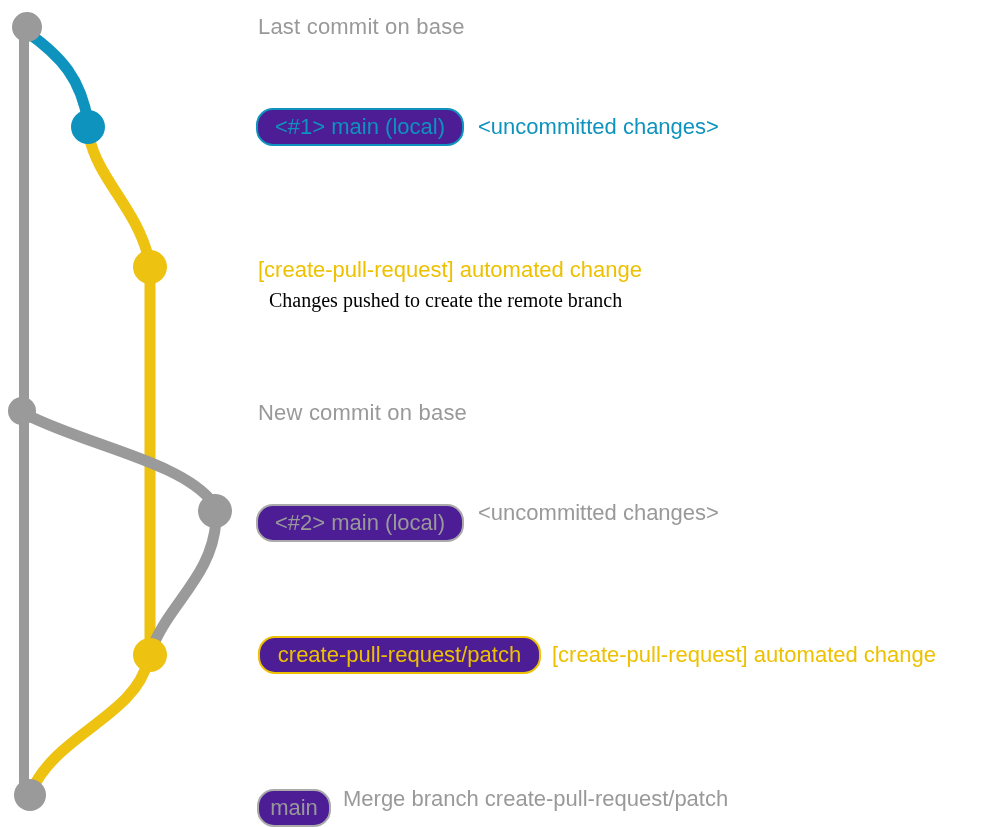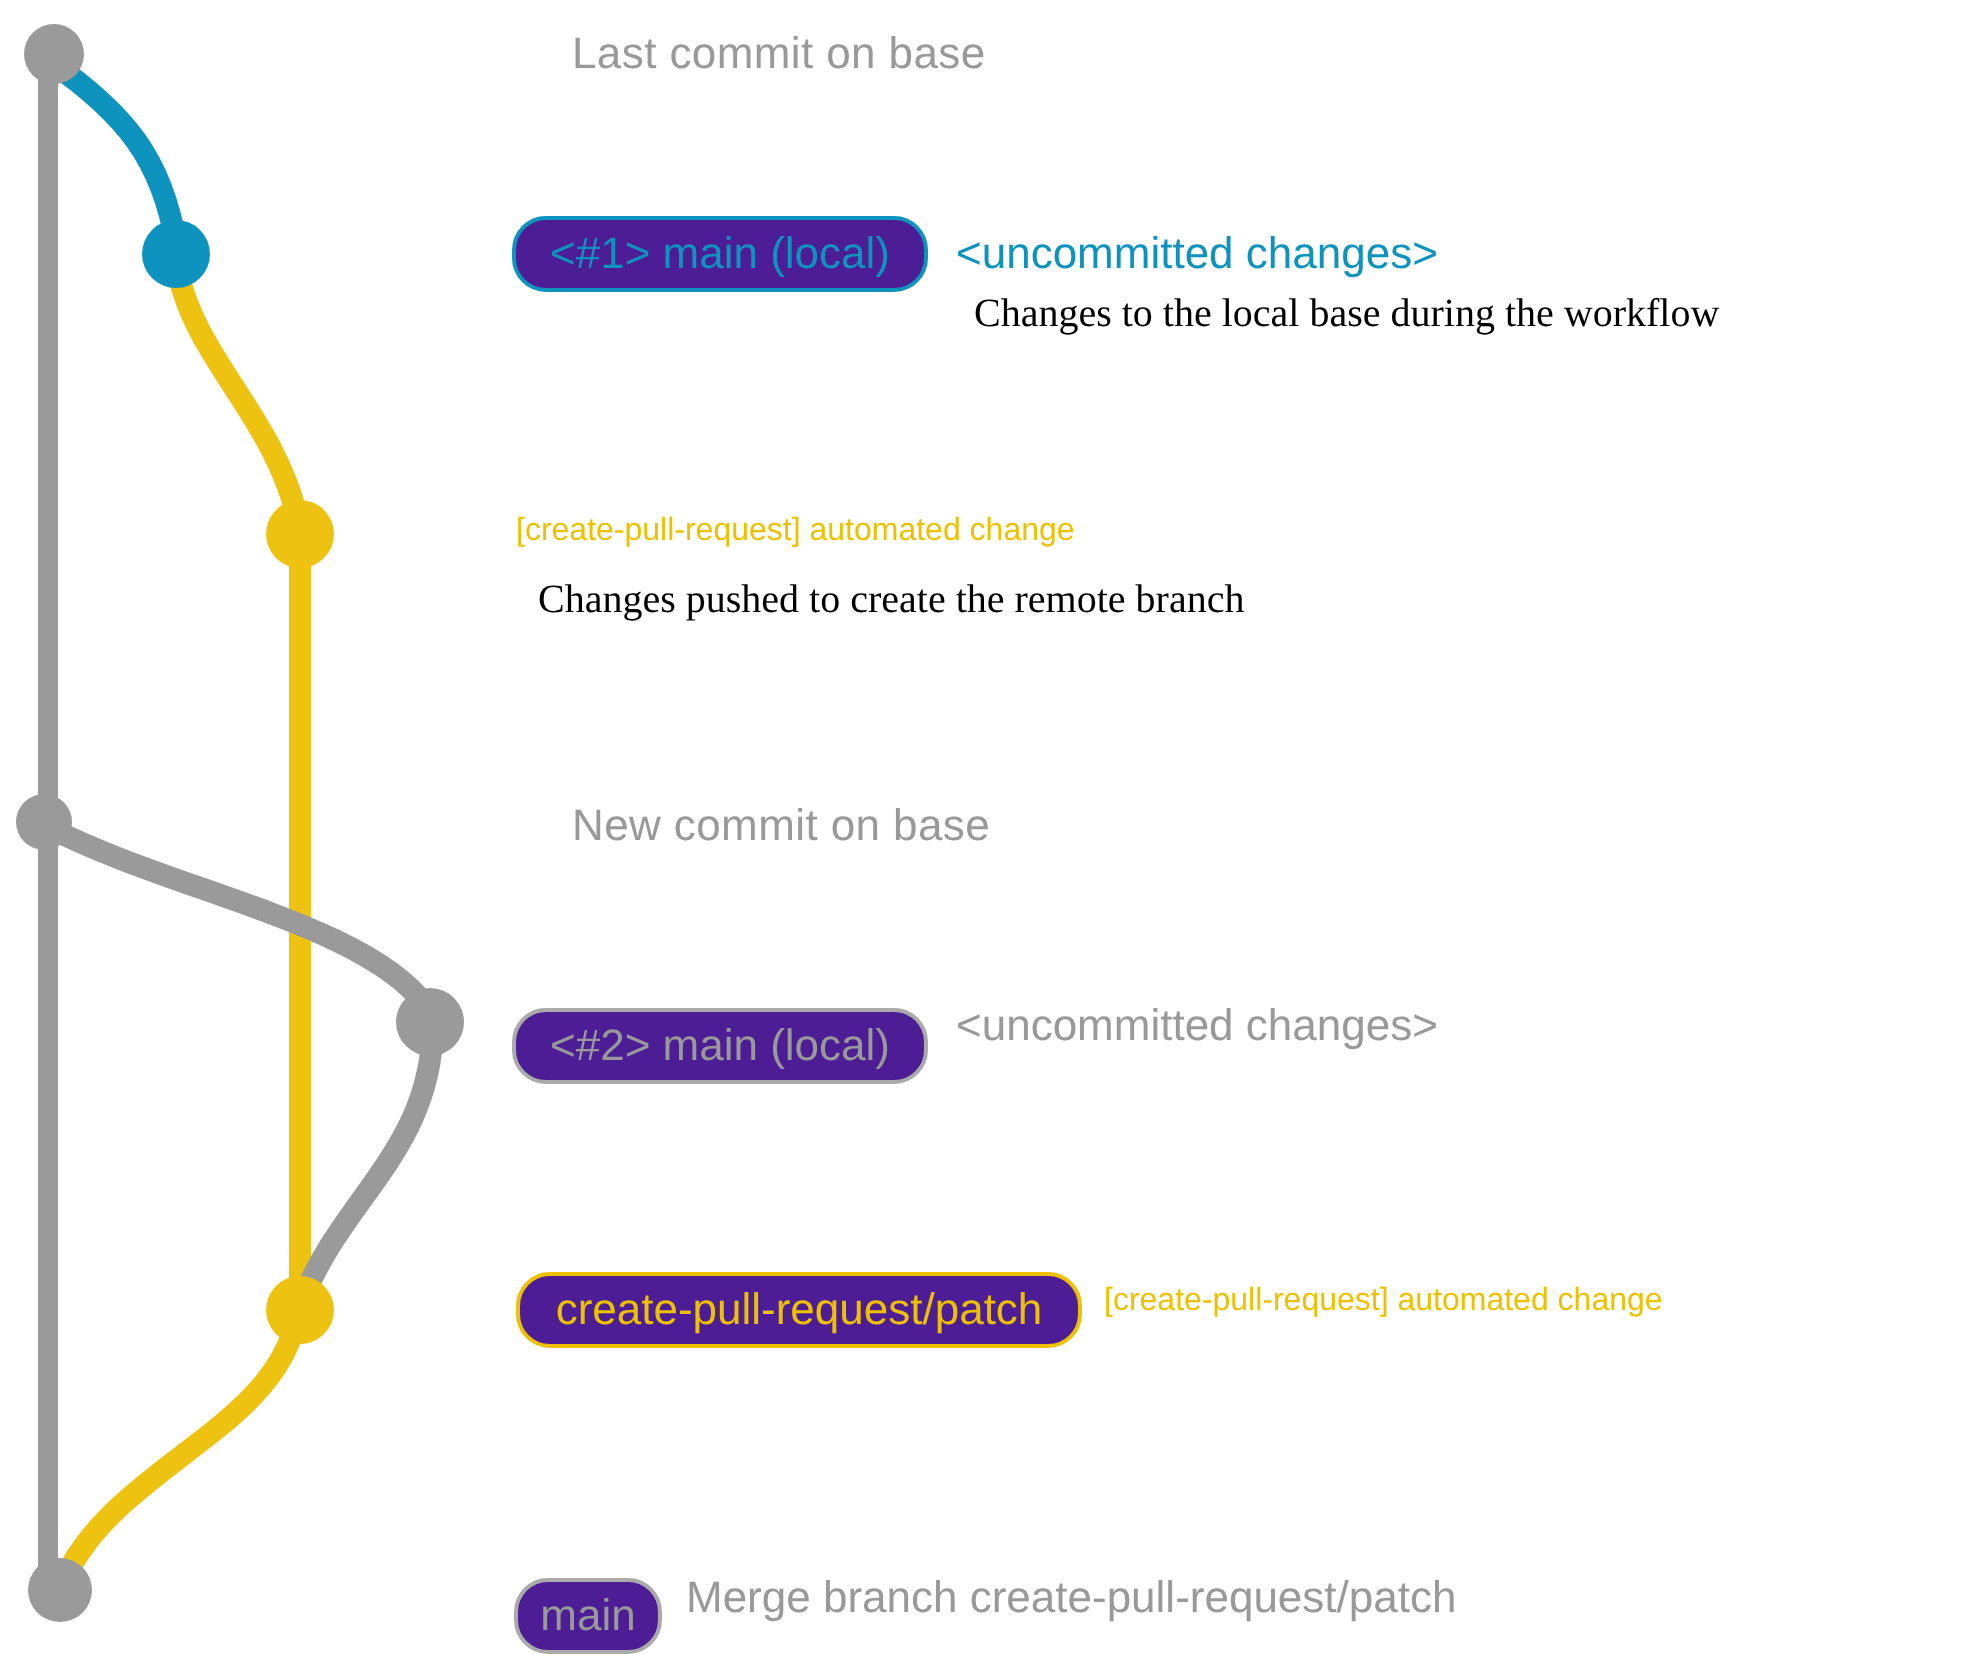--- a/index.html
+++ b/index.html
@@ -12,24 +12,23 @@
     overflow: hidden;
   }
   #graph-svg { position: absolute; left: 0; top: 0; }
 
   .abs { position: absolute; white-space: nowrap; }
 
   .note {
     font-size: 22px;
     color: #999999;
     letter-spacing: 0.2px;
-    margin-left: 28px;
   }
   .sans-blue  { font-size: 22px; color: #0e93be; }
-  .sans-yellow{ font-size: 16px; color: #edc100; }
+  .sans-yellow{ font-size: 22px; color: #edc100; }
   .sans-gray  { font-size: 22px; color: #999999; }
 
   .serif-desc {
     font-family: "Liberation Serif", serif;
     font-size: 20px;
     color: #000000;
   }
 
   .badge {
     display: flex;
@@ -71,21 +70,20 @@
     <circle cx="150" cy="655" r="17" fill="#edc211"></circle>
     <circle cx="30" cy="795" r="16" fill="#9a9a9a"></circle>
   </svg>
 
   <div class="abs note" style="left:258px; top:14px;">Last commit on base</div>
 
   <div class="abs badge badge-blue" style="left:256px; top:108px; width:208px;">
     <span>&lt;#1&gt; main (local)</span>
   </div>
   <div class="abs sans-blue" style="left:478px; top:114px;">&lt;uncommitted changes&gt;</div>
-  <div class="abs serif-desc" style="left:487px; top:146px;">Changes to the local base during the workflow</div>
 
   <div class="abs sans-yellow" style="left:258px; top:257px;">[create-pull-request] automated change</div>
   <div class="abs serif-desc" style="left:269px; top:289px;">Changes pushed to create the remote branch</div>
 
   <div class="abs note" style="left:258px; top:400px;">New commit on base</div>
 
   <div class="abs badge badge-gray" style="left:256px; top:493px; width:208px;">
     <span>&lt;#2&gt; main (local)</span>
   </div>
   <div class="abs sans-gray" style="left:478px; top:500px;">&lt;uncommitted changes&gt;</div>

